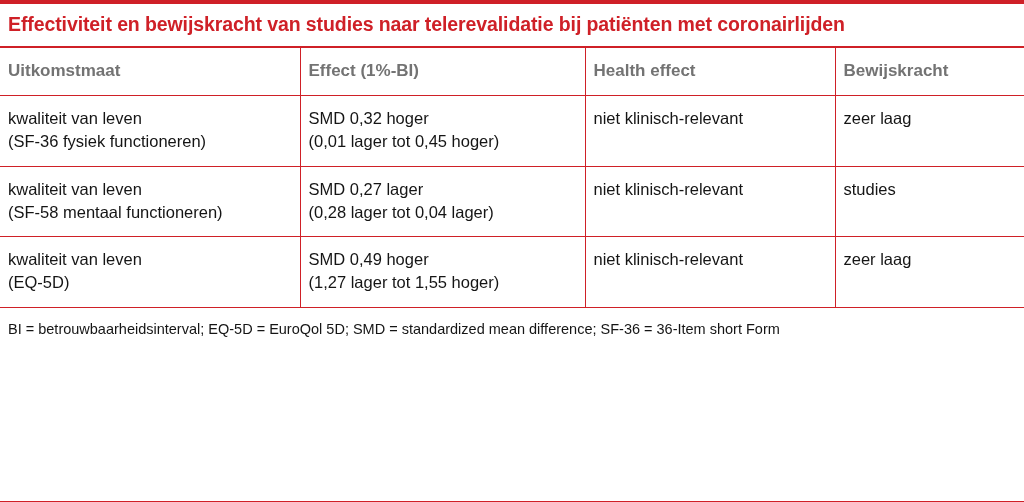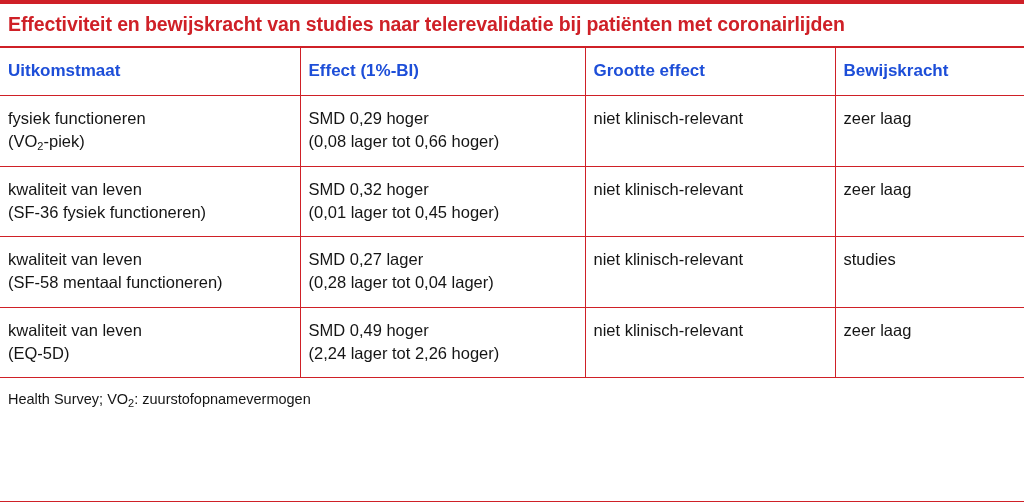--- a/index.html
+++ b/index.html
@@ -47,21 +47,21 @@
   th, td {
     text-align: left;
     vertical-align: top;
     padding: 11px 8px 13px 8px;
     border-right: 1.2px solid #cf2027;
     font-size: 16.5px;
     line-height: 1.38;
   }
   th:last-child, td:last-child { border-right: none; }
   thead th {
-    color: #1d4ed8;
+    color: #737373;
     font-weight: bold;
     font-size: 17px;
     padding-top: 11px;
     padding-bottom: 13px;
     border-bottom: 1.5px solid #cf2027;
   }
   tbody tr { border-bottom: 1.2px solid #cf2027; }
   tbody td {
     color: #151515;
     font-weight: normal;
@@ -97,38 +97,26 @@
     <colgroup>
       <col class="c1">
         <col class="c2">
         <col class="c3">
         <col class="c4">
     </colgroup>
     <thead>
       <tr>
         <th>Uitkomstmaat</th>
         <th>Effect (1%-BI)</th>
-        <th>Grootte effect</th>
+        <th>Health effect</th>
         <th>Bewijskracht</th>
       </tr>
     </thead>
     <tbody>
 
-      <tr>
-        <td>
-          <span class="l1">fysiek functioneren</span>
-          <span class="l2"><span>(VO</span><sub>2</sub><span>-piek)</span></span>
-        </td>
-        <td>
-          <span class="l1">SMD 0,29 hoger</span>
-          <span class="l2">(0,08 lager tot 0,66 hoger)</span>
-        </td>
-        <td>niet klinisch-relevant</td>
-        <td>zeer laag</td>
-      </tr>
 
       <tr>
         <td>
           <span class="l1">kwaliteit van leven</span>
           <span class="l2"><span>(SF-36 fysiek functioneren)</span><sub></sub><span></span></span>
         </td>
         <td>
           <span class="l1">SMD 0,32 hoger</span>
           <span class="l2">(0,01 lager tot 0,45 hoger)</span>
         </td>
@@ -149,28 +137,28 @@
         <td>studies</td>
       </tr>
 
       <tr>
         <td>
           <span class="l1">kwaliteit van leven</span>
           <span class="l2"><span>(EQ-5D)</span><sub></sub><span></span></span>
         </td>
         <td>
           <span class="l1">SMD 0,49 hoger</span>
-          <span class="l2">(2,24 lager tot 2,26 hoger)</span>
+          <span class="l2">(1,27 lager tot 1,55 hoger)</span>
         </td>
         <td>niet klinisch-relevant</td>
         <td>zeer laag</td>
       </tr>
 
     </tbody>
   </table>
 
   <div class="footnote">
-    <p><span>Health Survey; VO</span><sub>2</sub><span>: zuurstofopnamevermogen</span></p>
+    <p>BI = betrouwbaarheidsinterval; EQ-5D = EuroQol 5D; SMD = standardized mean difference; SF-36 = 36-Item short Form</p>
   </div>
 
   <div class="rule rule-thin" style="position:absolute;bottom:0;left:0;"></div>
 
 </div>
 
 </body></html>

